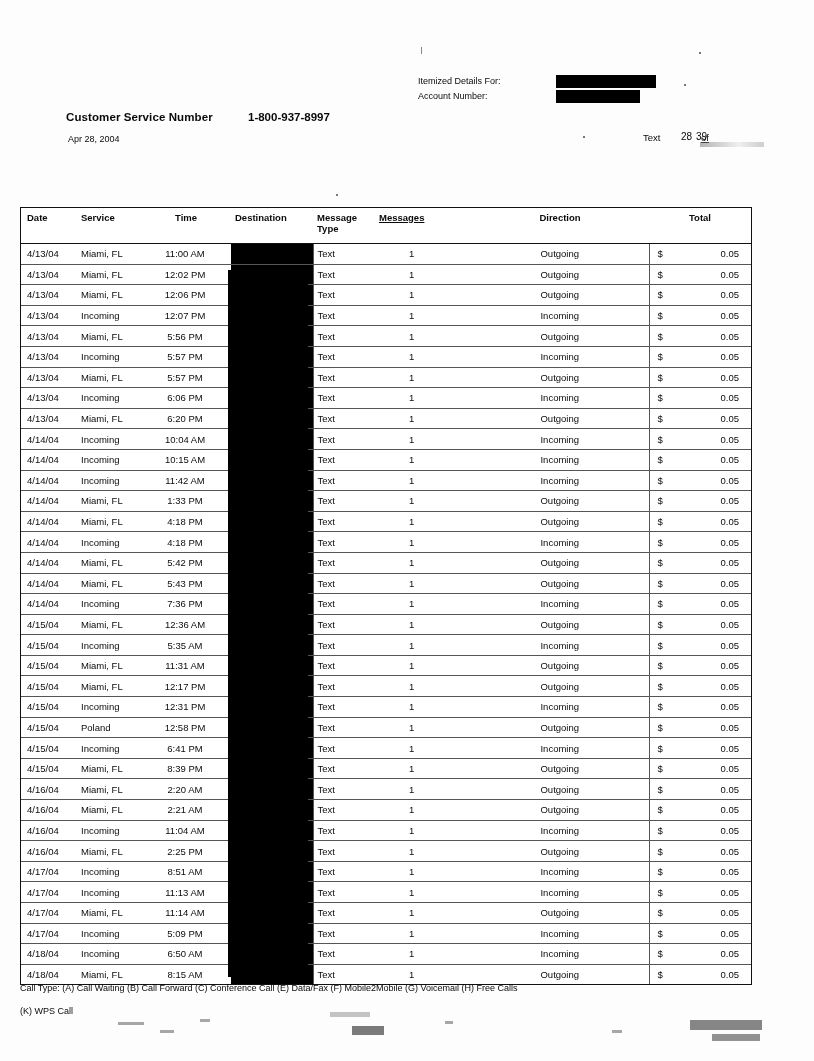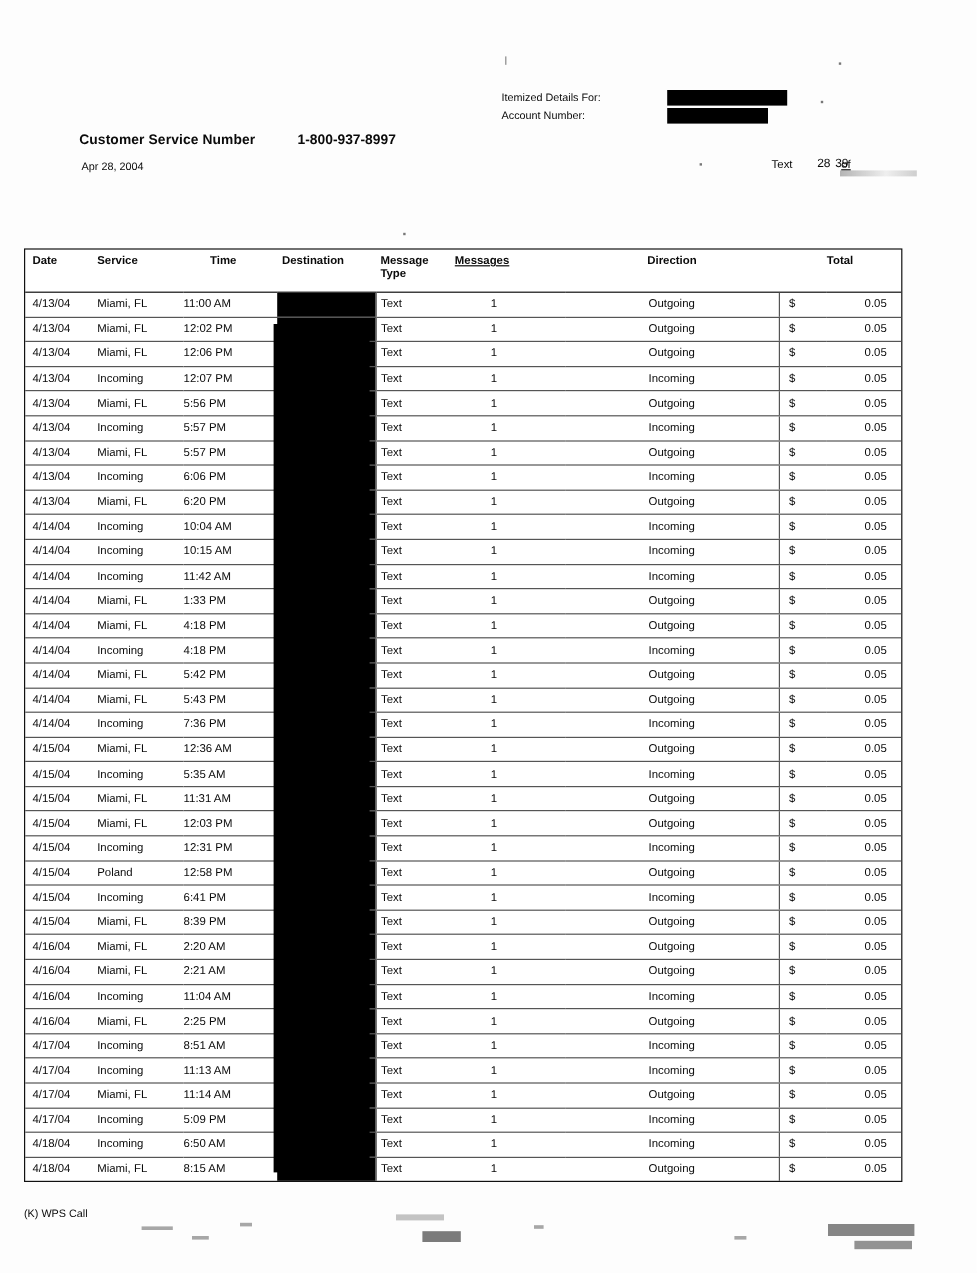--- a/index.html
+++ b/index.html
@@ -167,21 +167,21 @@
   .th-serv  { padding-left: 6px; }
   .th-time  { padding-left: 22px; }
   .th-dest  { padding-left: 4px; }
   .th-mtype { padding-left: 4px; }
   .th-msgs  { padding-left: 4px; text-decoration: underline; }
   .th-dir   { text-align: center; padding-left: 0; }
   .th-tot   { text-align: center; padding-left: 0; }
 
   td.date  { padding-left: 6px; }
   td.serv  { padding-left: 6px; }
-  td.time  { text-align: left; padding-right: 14px; margin-top: 24px; }
+  td.time  { text-align: center; padding-right: 14px; margin-top: 24px; }
   td.dest  { background: #000; }
   td.mtype { padding-left: 4px; border-left: .9px solid #555; }
   td.msgs  { padding-left: 34px; }
   td.dir   { text-align: center; }
   td.cur   { text-align: left; padding-left: 8px; border-left: .9px solid #555; }
   td.tot   { text-align: right; padding-right: 12px; }
 
   
   .dest-block {
     position: absolute;
@@ -505,21 +505,21 @@
             <td class="dest"></td>
             <td class="mtype">Text</td>
             <td class="msgs">1</td>
             <td class="dir">Outgoing</td>
             <td class="cur">$</td>
             <td class="tot">0.05</td>
           </tr>
           <tr>
             <td class="date">4/15/04</td>
             <td class="serv">Miami, FL</td>
-            <td class="time">12:03 PM</td>
+            <td class="time">12:17 PM</td>
             <td class="dest"></td>
             <td class="mtype">Text</td>
             <td class="msgs">1</td>
             <td class="dir">Outgoing</td>
             <td class="cur">$</td>
             <td class="tot">0.05</td>
           </tr>
           <tr>
             <td class="date">4/15/04</td>
             <td class="serv">Incoming</td>
@@ -673,20 +673,21 @@
             <td class="dir">Outgoing</td>
             <td class="cur">$</td>
             <td class="tot">0.05</td>
           </tr>
         </tbody>
     </table>
   </div>
 
   <div class="dest-block"></div>
 
+  <div class="footnote-1">Call Type: (A) Call Waiting (B) Call Forward (C) Conference Call (E) Data/Fax (F) Mobile2Mobile (G) Voicemail (H) Free Calls</div>
   <div class="footnote-2">(K) WPS Call</div>
 
   <div class="speck" style="left:118px; top:1022px; width:26px; height:3px;"></div>
   <div class="speck" style="left:160px; top:1030px; width:14px; height:3px;"></div>
   <div class="speck" style="left:200px; top:1019px; width:10px; height:3px;"></div>
   <div class="speck" style="left:330px; top:1012px; width:40px; height:5px; opacity:.5;"></div>
   <div class="blot" style="left:352px; top:1026px; width:32px; height:9px; opacity:.55;"></div>
   <div class="speck" style="left:445px; top:1021px; width:8px; height:3px;"></div>
   <div class="blot" style="left:690px; top:1020px; width:72px; height:10px; opacity:.5;"></div>
   <div class="blot" style="left:712px; top:1034px; width:48px; height:7px; opacity:.45;"></div>

